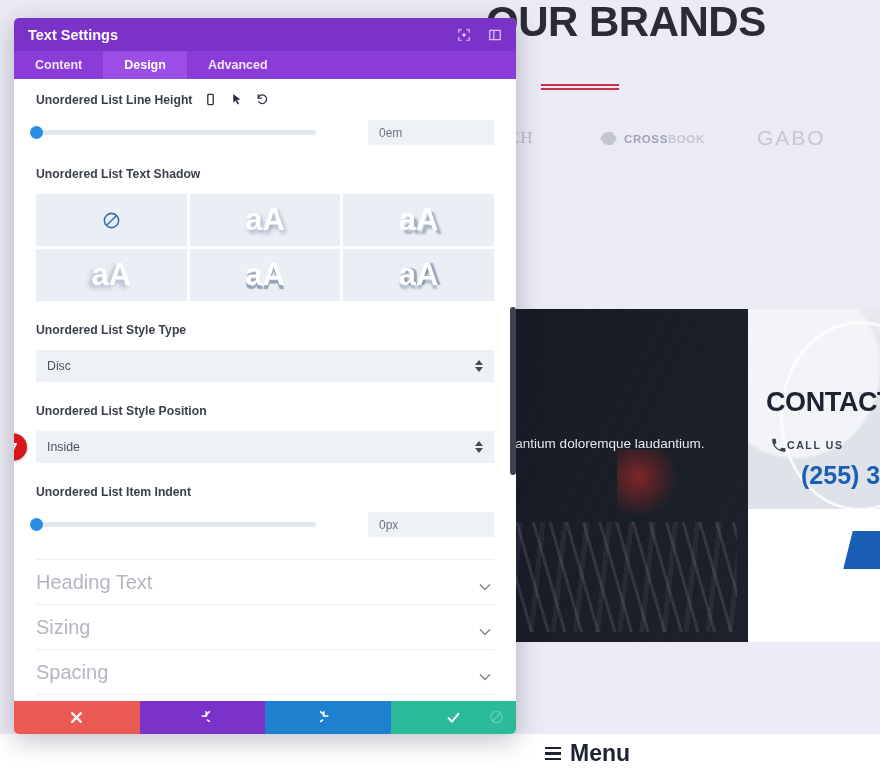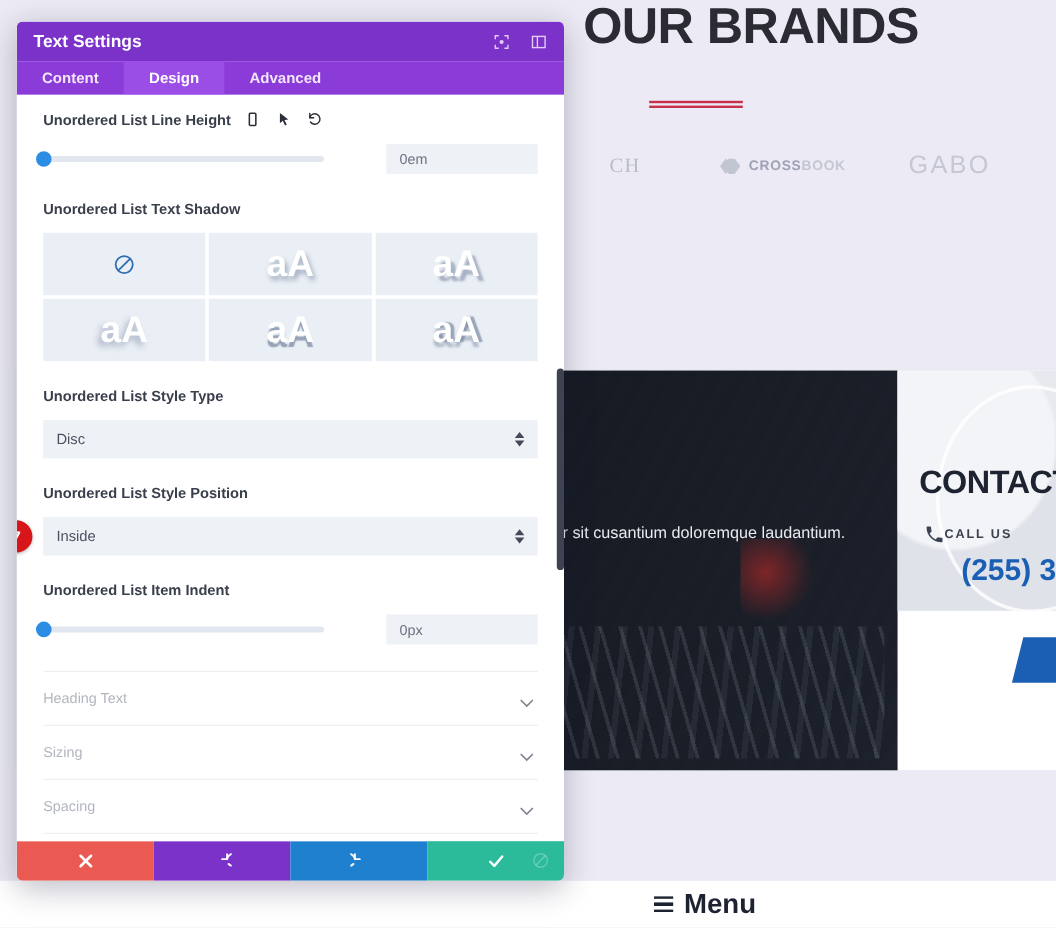--- a/index.html
+++ b/index.html
@@ -149,21 +149,21 @@
   .menu-bar {
     position: absolute; left: 545px; top: 740px;
     display: flex; align-items: center; gap: 9px;
   }
   .burger { display: flex; flex-direction: column; gap: 3px; }
   .burger i { display: block; width: 16px; height: 2.6px; background: #1d2330; }
   .menu-text { font-size: 23px; font-weight: bold; color: #1d2330; }
 
   
   #modal {
-    position: absolute; left: 14px; top: 18px; width: 456px; height: 716px;
+    position: absolute; left: 14px; top: 18px; width: 502px; height: 716px;
     border-radius: 5px; overflow: hidden;
     box-shadow: 0 6px 26px rgba(30,25,60,.28);
     display: flex; flex-direction: column;
     background: #fff;
   }
   .modal-header {
     height: 33px; background: #7b32c9; flex: none;
     display: flex; align-items: center; padding: 0 14px;
   }
   .modal-title { font-size: 14.5px; font-weight: bold; color: #fff; flex: 1; }
@@ -250,21 +250,21 @@
     font-size: 14px; font-weight: bold;
     box-shadow: 0 1px 3px rgba(0,0,0,.3);
   }
 
   .toggle-list { margin-top: 4px; }
   .toggle-row {
     height: 45px; border-top: 1px solid #eceef2;
     display: flex; align-items: center; justify-content: space-between;
     cursor: pointer; padding-right: 2px;
   }
-  .toggle-row .t-label { font-size: 12px; color: #b2b6bf; }
+  .toggle-row .t-label { font-size: 20px; color: #b2b6bf; }
   .chev { width: 14px; height: 9px; color: #7d838f; }
 
   .vscrollbar {
     position: absolute; right: 0; top: 0; width: 6px; height: 100%;
     background: rgba(255,255,255,0);
   }
   .vthumb {
     position: absolute; right: 0; top: 228px; width: 6px; height: 168px;
     background: #3d4350; border-radius: 3px; cursor: grab;
   }

